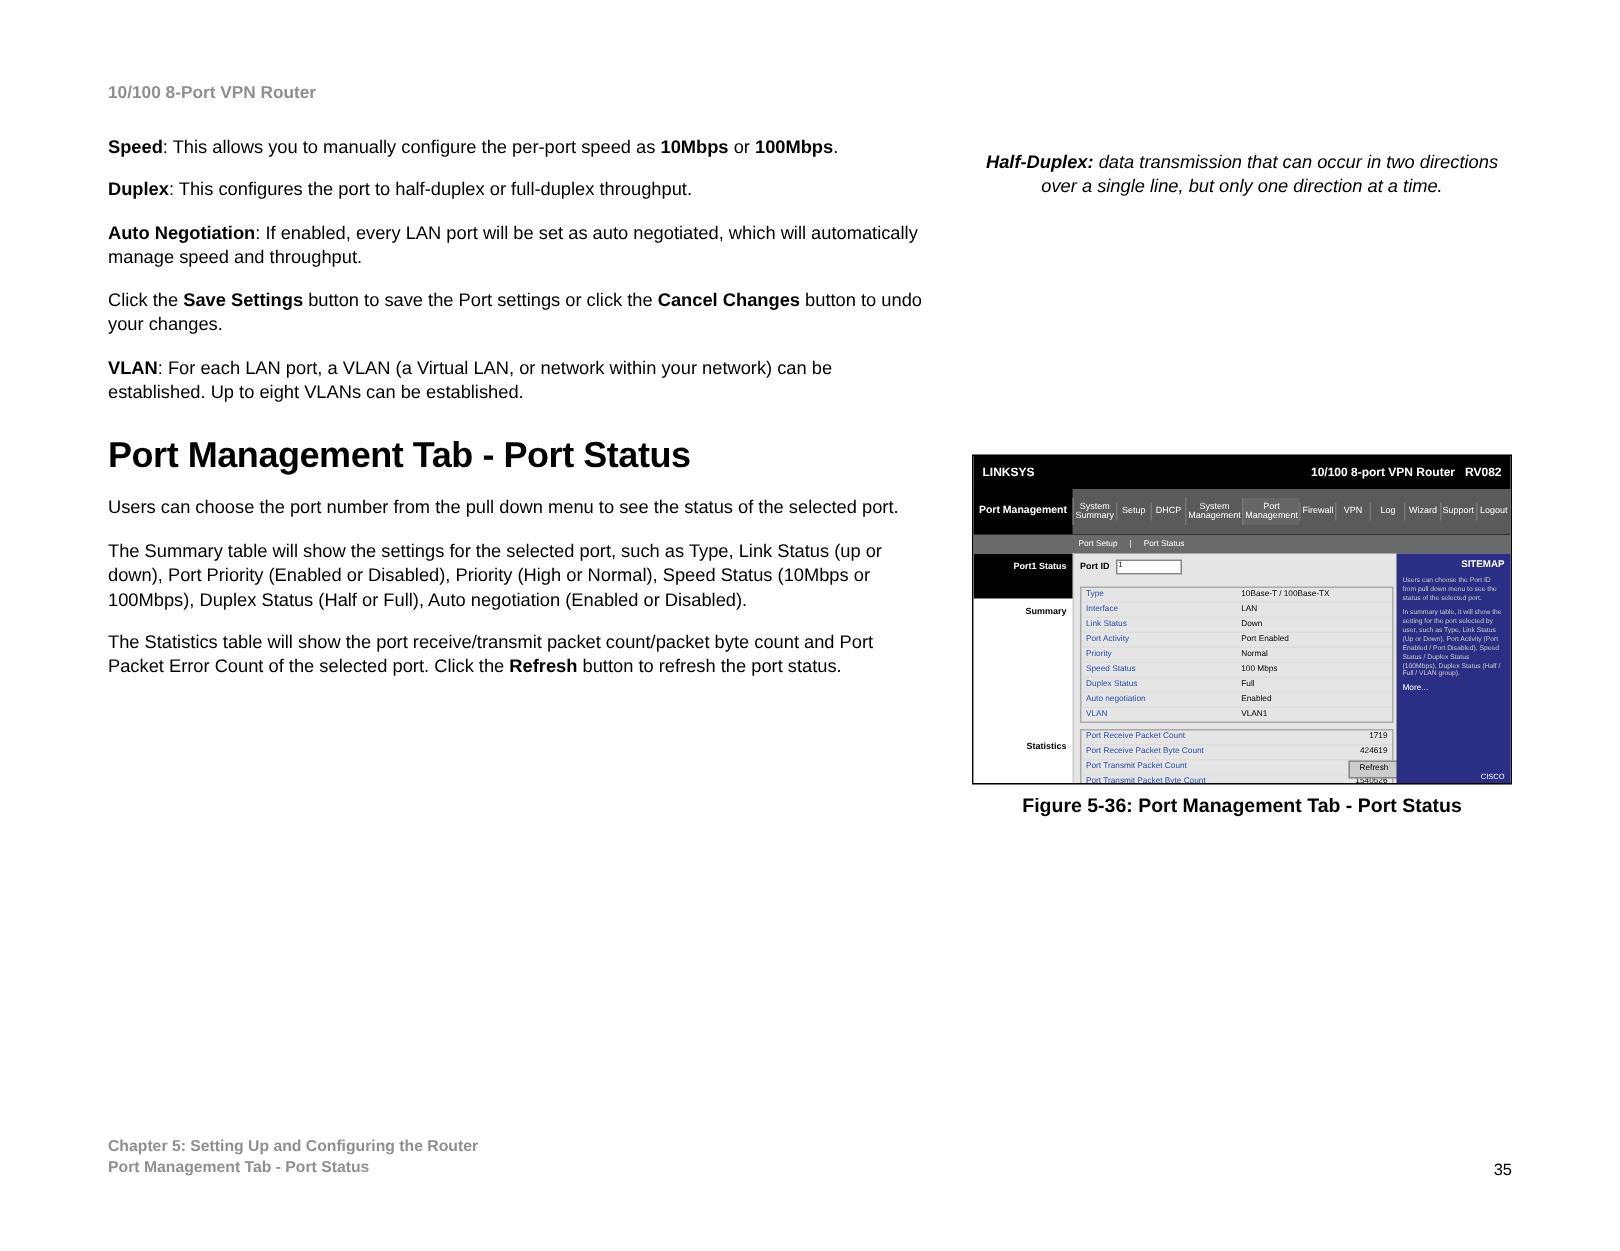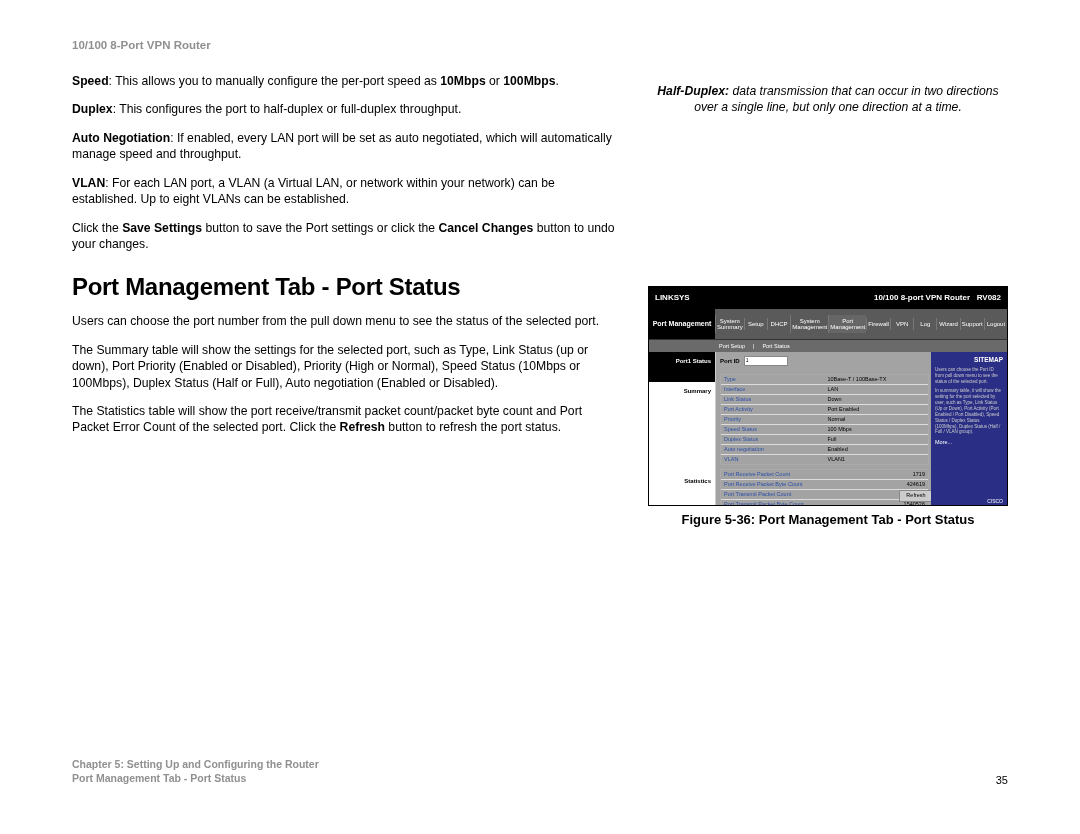--- a/index.html
+++ b/index.html
@@ -7,21 +7,21 @@
     padding: 0;
     font-family: Arial, Helvetica, sans-serif;
     background: #fff;
     color: #000;
     width: 1080px;
     height: 834px;
     position: relative;
     box-sizing: border-box;
   }
   .page {
-    padding: 39px 72px 30px 72px;
+    padding: 56px 72px 30px 72px;
     box-sizing: border-box;
     position: relative;
     height: 100%;
   }
   .header {
     font-size: 11.5px;
     font-weight: bold;
     color: #909090;
     margin-bottom: 22px;
   }
@@ -63,21 +63,21 @@
     text-align: center;
     font-size: 13px;
     font-weight: bold;
     margin-top: 6px;
   }
   
   .router-shot {
     width: 358px;
     height: 218px;
     border: 1px solid #000;
-    background: #a3a3a3;
+    background: #e5e5e5;
     font-size: 5px;
     overflow: hidden;
     position: relative;
   }
   .rs-top {
     height: 22px;
     background: #000;
     color: #fff;
     display: flex;
     align-items: center;
@@ -257,24 +257,24 @@
       <p class="para">
         <span class="bold">Speed</span><span>: This allows you to manually configure the per-port speed as </span><span class="bold">10Mbps</span><span> or </span><span class="bold">100Mbps</span><span>.</span>
       </p>
       <p class="para">
         <span class="bold">Duplex</span><span>: This configures the port to half-duplex or full-duplex throughput.</span>
       </p>
       <p class="para">
         <span class="bold">Auto Negotiation</span><span>: If enabled, every LAN port will be set as auto negotiated, which will automatically manage speed and throughput.</span>
       </p>
       <p class="para">
+        <span>Click the </span><span class="bold">Save Settings</span><span> button to save the Port settings or click the </span><span class="bold">Cancel Changes</span><span> button to undo your changes.</span>
+      </p>
+      <p class="para">
         <span class="bold">VLAN</span><span>: For each LAN port, a VLAN (a Virtual LAN, or network within your network) can be established. Up to eight VLANs can be established.</span>
-      </p>
-      <p class="para">
-        <span>Click the </span><span class="bold">Save Settings</span><span> button to save the Port settings or click the </span><span class="bold">Cancel Changes</span><span> button to undo your changes.</span>
       </p>
 
       <h2 class="section-title">Port Management Tab - Port Status</h2>
 
       <p class="para">Users can choose the port number from the pull down menu to see the status of the selected port.</p>
       <p class="para">The Summary table will show the settings for the selected port, such as Type, Link Status (up or down), Port Priority (Enabled or Disabled), Priority (High or Normal), Speed Status (10Mbps or 100Mbps), Duplex Status (Half or Full), Auto negotiation (Enabled or Disabled).</p>
       <p class="para">
         <span>The Statistics table will show the port receive/transmit packet count/packet byte count and Port Packet Error Count of the selected port. Click the </span><span class="bold">Refresh</span><span> button to refresh the port status.</span>
       </p>
     </div>

